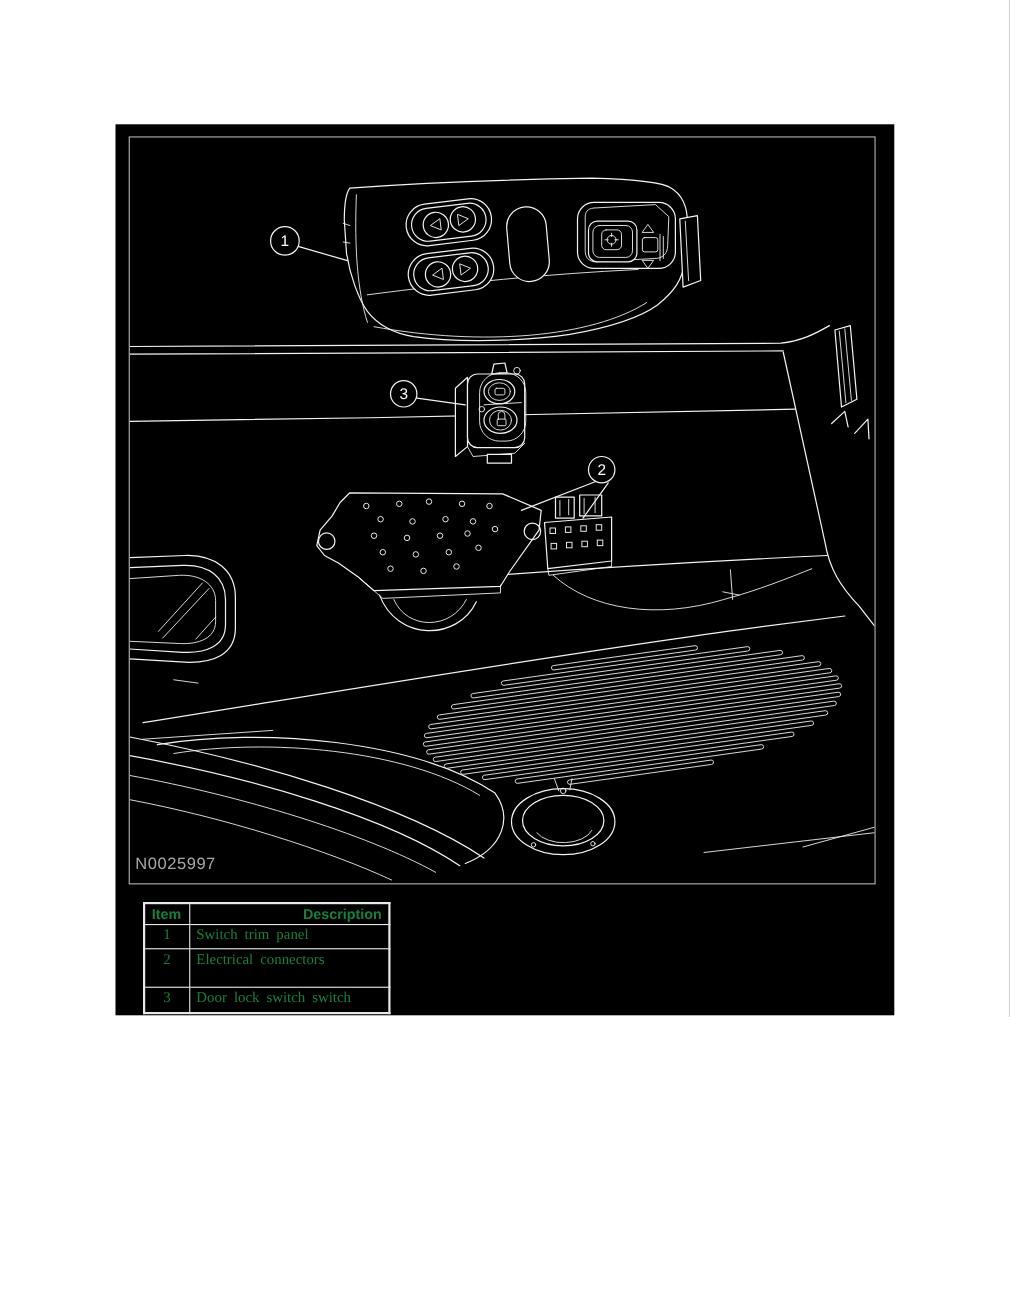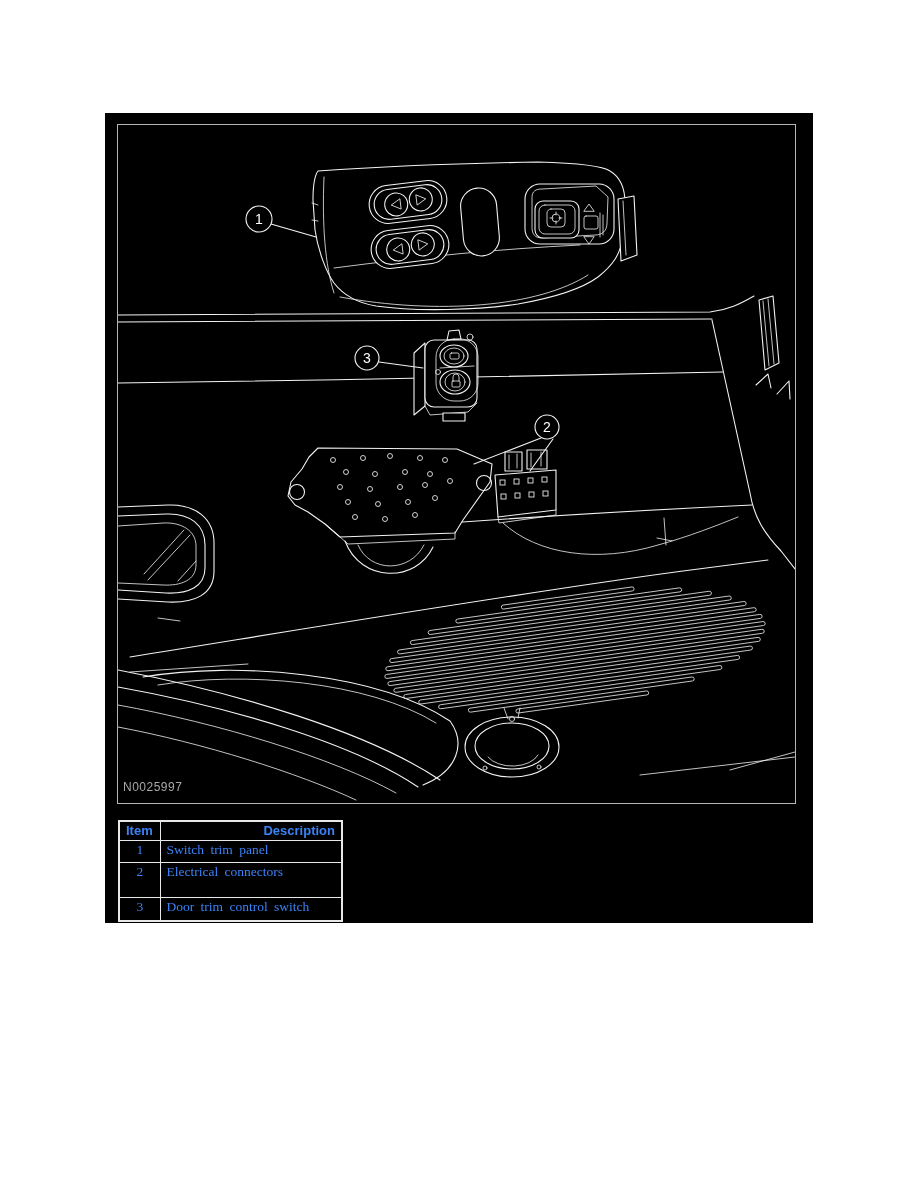--- a/index.html
+++ b/index.html
@@ -11,25 +11,25 @@
     position:absolute;left:105px;top:113px;width:708px;height:810px;
     background:#000000;
   }
   .figure-frame{
     position:absolute;left:12px;top:11px;width:677px;height:678px;
     border:1px solid #b5b5b5;background:#000;
   }
   .figure-frame svg{display:block;width:677px;height:678px;}
   .watermark{
     position:absolute;left:5px;bottom:9px;color:#a8a8a8;
-    font-size:12px;letter-spacing:.5px;font-family:"Liberation Sans",sans-serif;
+    font-size:15px;letter-spacing:.5px;font-family:"Liberation Sans",sans-serif;
   }
   table.parts-table{
-    position:absolute;left:13px;top:707px;width:223px;
-    border-collapse:collapse;background:#000;color:#3b82f6;
+    position:absolute;left:25px;top:707px;width:223px;
+    border-collapse:collapse;background:#000;color:#15803d;
     border:2px solid #e8e8e8;table-layout:fixed;
   }
   table.parts-table th, table.parts-table td{
     border:1px solid #e8e8e8;padding:1px 6px;vertical-align:top;line-height:1.25;
   }
   table.parts-table col.c-item{width:41px;}
   table.parts-table col.c-desc{width:182px;}
   th{font-family:"Liberation Sans",sans-serif;font-weight:bold;font-size:13px;text-align:right;}
   th.item-h{text-align:left;padding-left:5px;}
   td{font-family:"Liberation Serif",serif;font-size:13.5px;word-spacing:3px;}
@@ -267,17 +267,17 @@
       <tr class="row-1">
         <td class="item-cell">1</td>
         <td>Switch trim panel</td>
       </tr>
       <tr class="row-2">
         <td class="item-cell">2</td>
         <td>Electrical connectors</td>
       </tr>
       <tr class="row-3">
         <td class="item-cell">3</td>
-        <td>Door trim control switch</td>
+        <td>Door lock switch switch</td>
       </tr>
     </tbody>
   </table>
 </div>
 
 </body></html>

